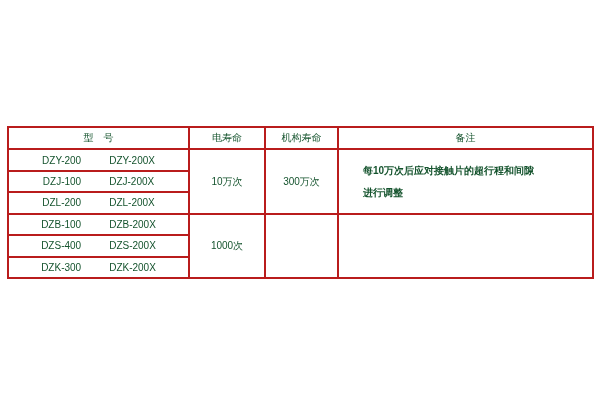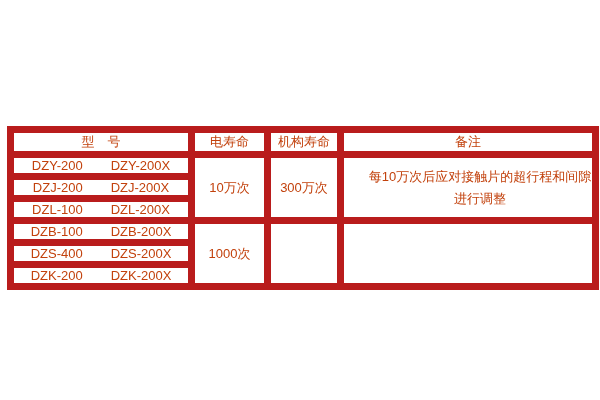--- a/index.html
+++ b/index.html
@@ -14,41 +14,42 @@
   table.spec {
     position: absolute;
     left: 7px;
     top: 126px;
     width: 585px;
     height: 153px;
     border-collapse: collapse;
     table-layout: fixed;
   }
   .spec th, .spec td {
-    border: 7px solid #b91c1c;
+    border: 2px solid #b91c1c;
     font-weight: normal;
-    font-size: 13px;
-    color: #c2410c;
+    font-size: 10px;
+    color: #14532d;
     text-align: center;
     vertical-align: middle;
     padding: 0;
     overflow: hidden;
     white-space: nowrap;
   }
   .spec tr { height: 21px; }
   .spec tr.header-row { height: 22px; }
   .model-pair {
     display: flex;
     justify-content: center;
     align-items: center;
     gap: 28px;
   }
   td.remarks-cell {
-    text-align: center;
+    text-align: left;
     padding-left: 24px;
+    font-weight: bold;
   }
   .remark-line { line-height: 22px; }
 </style>
 </head>
 <body>
 
 <div class="canvas">
   <table class="spec">
     <colgroup>
       <col style="width:181px">
@@ -74,29 +75,29 @@
         <td rowspan="3">10万次</td>
         <td rowspan="3">300万次</td>
         <td rowspan="3" class="remarks-cell">
           <div class="remark-line">每10万次后应对接触片的超行程和间隙</div>
           <div class="remark-line">进行调整</div>
         </td>
       </tr>
       <tr>
         <td>
           <div class="model-pair">
-            <span>DZJ-200</span>
+            <span>DZJ-100</span>
             <span>DZJ-200X</span>
           </div>
         </td>
       </tr>
       <tr>
         <td>
           <div class="model-pair">
-            <span>DZL-100</span>
+            <span>DZL-200</span>
             <span>DZL-200X</span>
           </div>
         </td>
       </tr>
 
       <tr>
         <td>
           <div class="model-pair">
             <span>DZB-100</span>
             <span>DZB-200X</span>
@@ -112,20 +113,20 @@
         <td>
           <div class="model-pair">
             <span>DZS-400</span>
             <span>DZS-200X</span>
           </div>
         </td>
       </tr>
       <tr>
         <td>
           <div class="model-pair">
-            <span>DZK-200</span>
+            <span>DZK-300</span>
             <span>DZK-200X</span>
           </div>
         </td>
       </tr>
     </tbody>
   </table>
 </div>
 
 </body></html>

